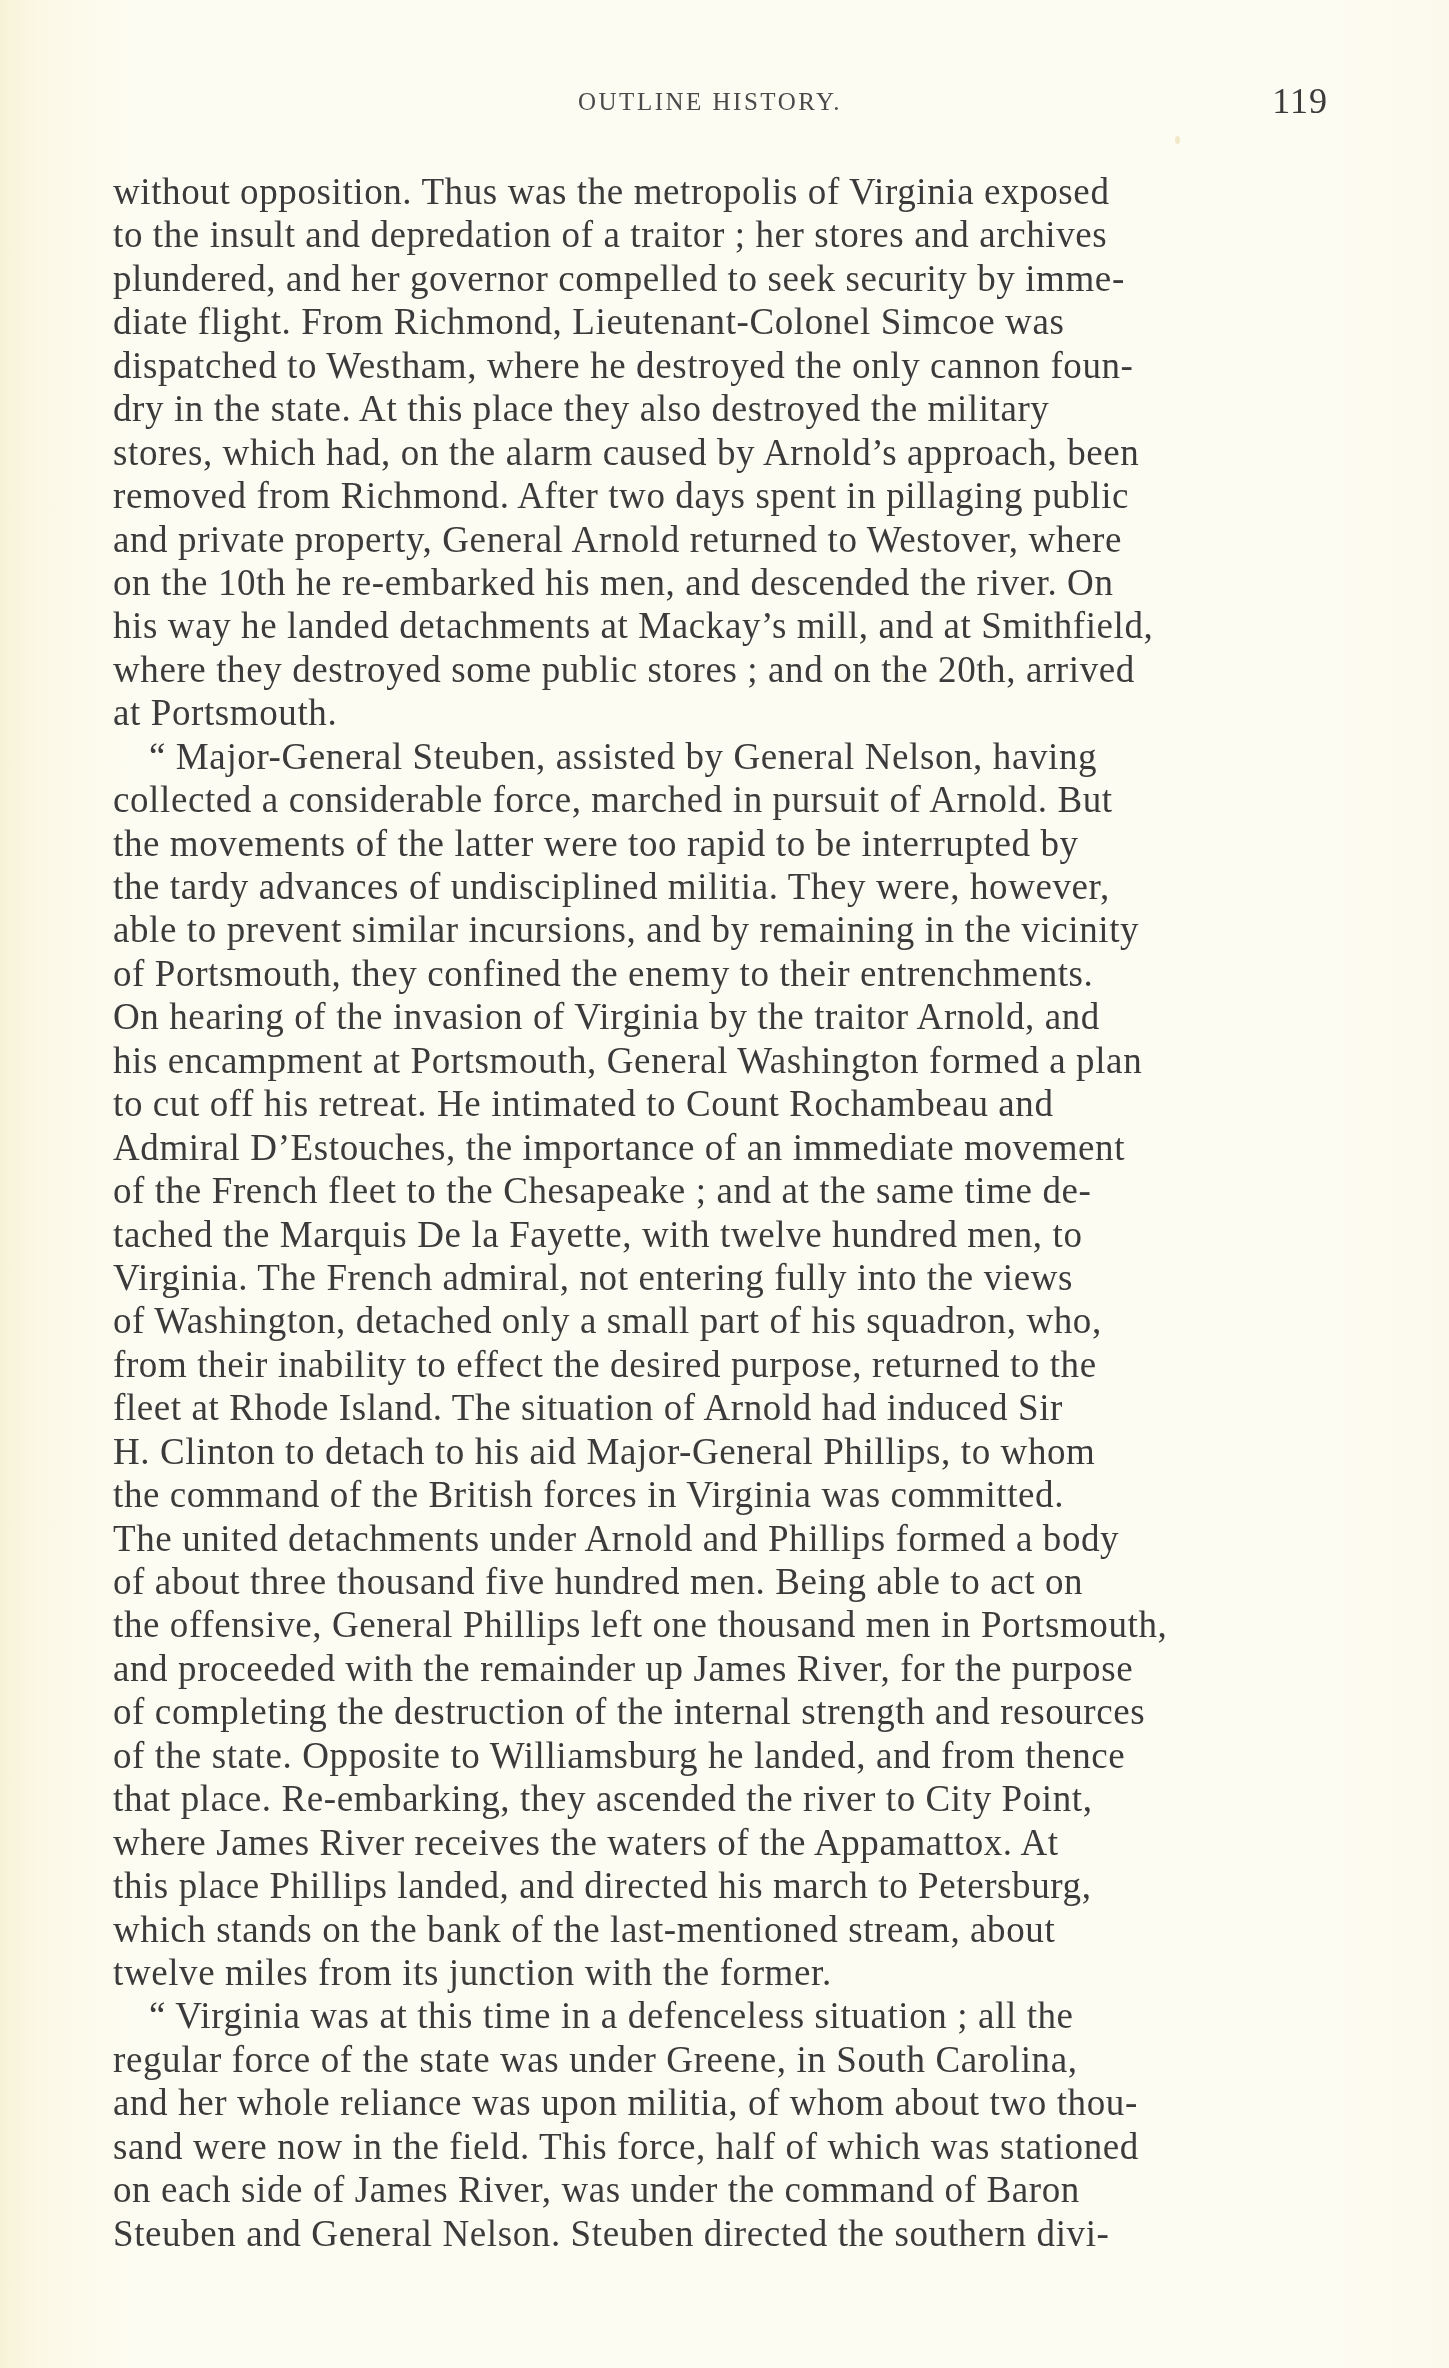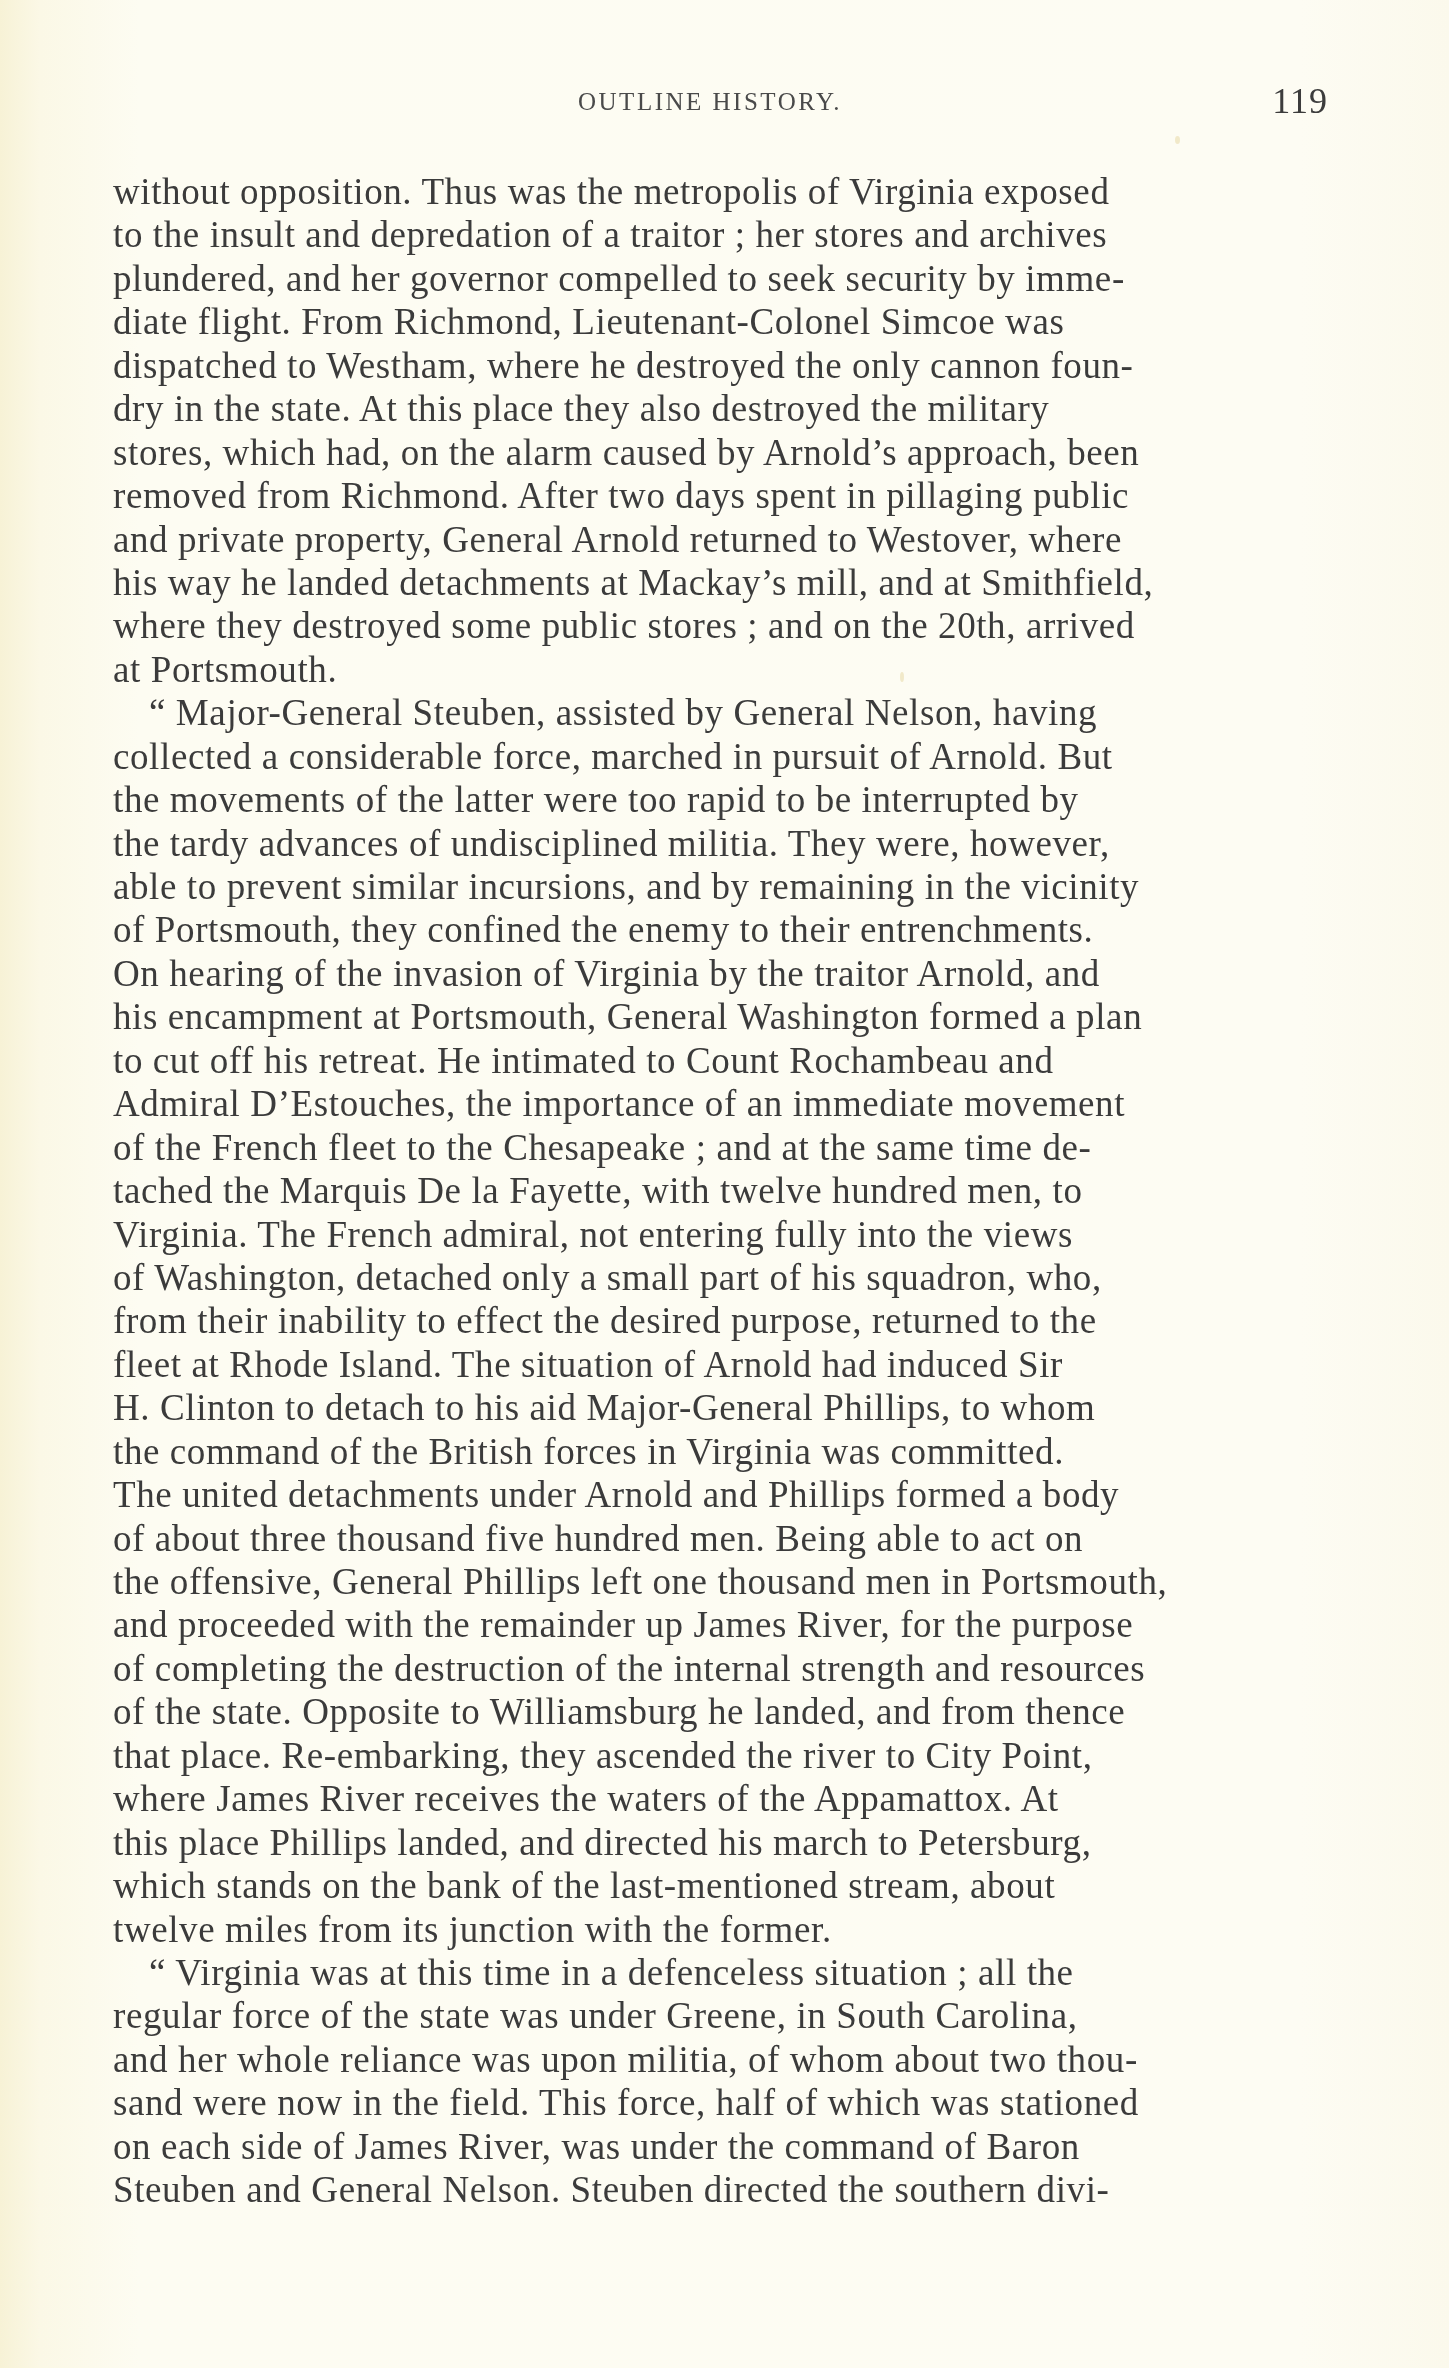--- a/index.html
+++ b/index.html
@@ -53,20 +53,21 @@
 <div class="text-block" id="text-block">
     <div class="line" style="word-spacing: 0px; text-align: left; text-align-last: left; margin-top: 20px;">without opposition.  Thus was the metropolis of Virginia exposed</div>
     <div class="line" style="word-spacing: 0px; text-align: center; text-align-last: left;">to the insult and depredation of a traitor ; her stores and archives</div>
     <div class="line" style="word-spacing: 0px; text-align: left; text-align-last: left;">plundered, and her governor compelled to seek security by imme-</div>
     <div class="line" style="word-spacing: 0px; text-align: left; text-align-last: left;">diate flight.  From Richmond, Lieutenant-Colonel Simcoe was</div>
     <div class="line" style="word-spacing: 0px; text-align: left; text-align-last: left;">dispatched to Westham, where he destroyed the only cannon foun-</div>
     <div class="line" style="word-spacing: 0px; text-align: left; text-align-last: left;">dry in the state.  At this place they also destroyed the military</div>
     <div class="line" style="word-spacing: 0px; text-align: left; text-align-last: left;">stores, which had, on the alarm caused by Arnold’s approach, been</div>
     <div class="line" style="word-spacing: 0px; text-align: left; text-align-last: left;">removed from Richmond.  After two days spent in pillaging public</div>
     <div class="line" style="word-spacing: 0px; text-align: left; text-align-last: left;">and private property, General Arnold returned to Westover, where</div>
+    <div class="line" style="word-spacing: 0px; text-align: left; text-align-last: left;">on the 10th he re-embarked his men, and descended the river.  On</div>
     <div class="line" style="word-spacing: 0px; text-align: left; text-align-last: left;">his way he landed detachments at Mackay’s mill, and at Smithfield,</div>
     <div class="line" style="word-spacing: 0px; text-align: left; text-align-last: left;">where they destroyed some public stores ; and on the 20th, arrived</div>
     <div class="line last" style="word-spacing: 0px; text-align: left; text-align-last: left;">at Portsmouth.</div>
     <div class="line indent" style="word-spacing: 0.00223214px; text-align: left; text-align-last: left;">“ Major-General Steuben, assisted by General Nelson, having</div>
     <div class="line" style="word-spacing: 0px; text-align: left; text-align-last: left;">collected a considerable force, marched in pursuit of Arnold.  But</div>
     <div class="line" style="word-spacing: 0px; text-align: left; text-align-last: left;">the movements of the latter were too rapid to be interrupted by</div>
     <div class="line" style="word-spacing: 0px; text-align: left; text-align-last: left;">the tardy advances of undisciplined militia.  They were, however,</div>
     <div class="line" style="word-spacing: 0px; text-align: left; text-align-last: left;">able to prevent similar incursions, and by remaining in the vicinity</div>
     <div class="line" style="word-spacing: 0px; text-align: left; text-align-last: left;">of Portsmouth, they confined the enemy to their entrenchments.</div>
     <div class="line" style="word-spacing: 0px; text-align: left; text-align-last: left;">On hearing of the invasion of Virginia by the traitor Arnold, and</div>

